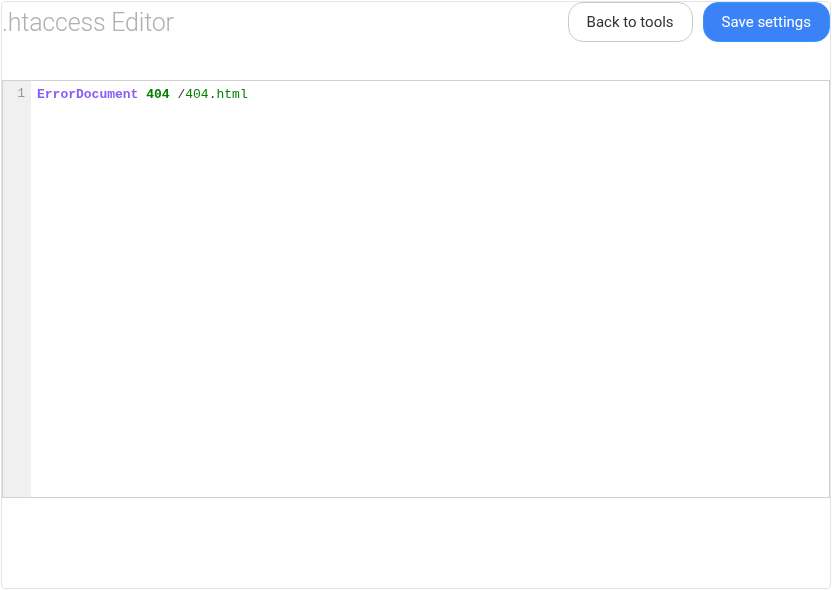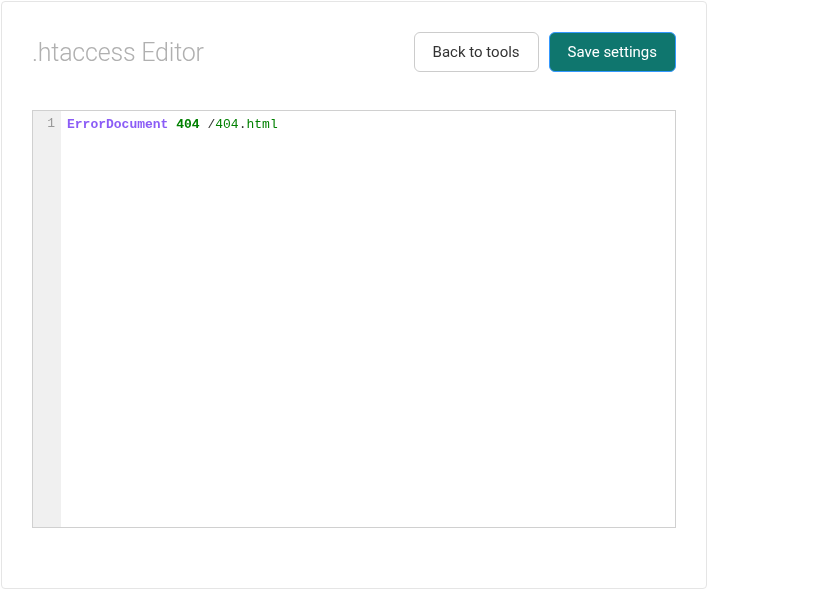--- a/index.html
+++ b/index.html
@@ -9,23 +9,22 @@
     }
     body {
       font-family: -apple-system, BlinkMacSystemFont, "Segoe UI", Roboto, "Helvetica Neue", Arial, sans-serif;
       background: #ffffff;
       width: 832px;
       height: 590px;
     }
     .panel {
       border: 1px solid #e5e5e5;
       border-radius: 4px;
-      width: 706px;
+      width: 830px;
       height: 588px;
-      padding: 30px;
       position: relative;
       margin: 1px;
     }
     .header {
       display: flex;
       justify-content: space-between;
       align-items: center;
       margin-bottom: 38px;
     }
     .title {
@@ -34,32 +33,32 @@
       color: #b0b0b0;
       letter-spacing: -0.2px;
     }
     .buttons {
       display: flex;
       gap: 10px;
     }
     .btn {
       padding: 10px 18px;
       font-size: 15px;
-      border-radius: 6px;
+      border-radius: 15px;
       cursor: pointer;
       font-family: inherit;
       line-height: 1.2;
     }
     .btn-secondary {
       background: #ffffff;
       border: 1px solid #cccccc;
       color: #333333;
     }
     .btn-primary {
-      background: #0f766e;
+      background: #3b82f6;
       border: 1px solid #3498ff;
       color: #ffffff;
     }
     .editor-container {
       border: 1px solid #d0d0d0;
       height: 418px;
       display: flex;
       background: #ffffff;
     }
     .gutter {

